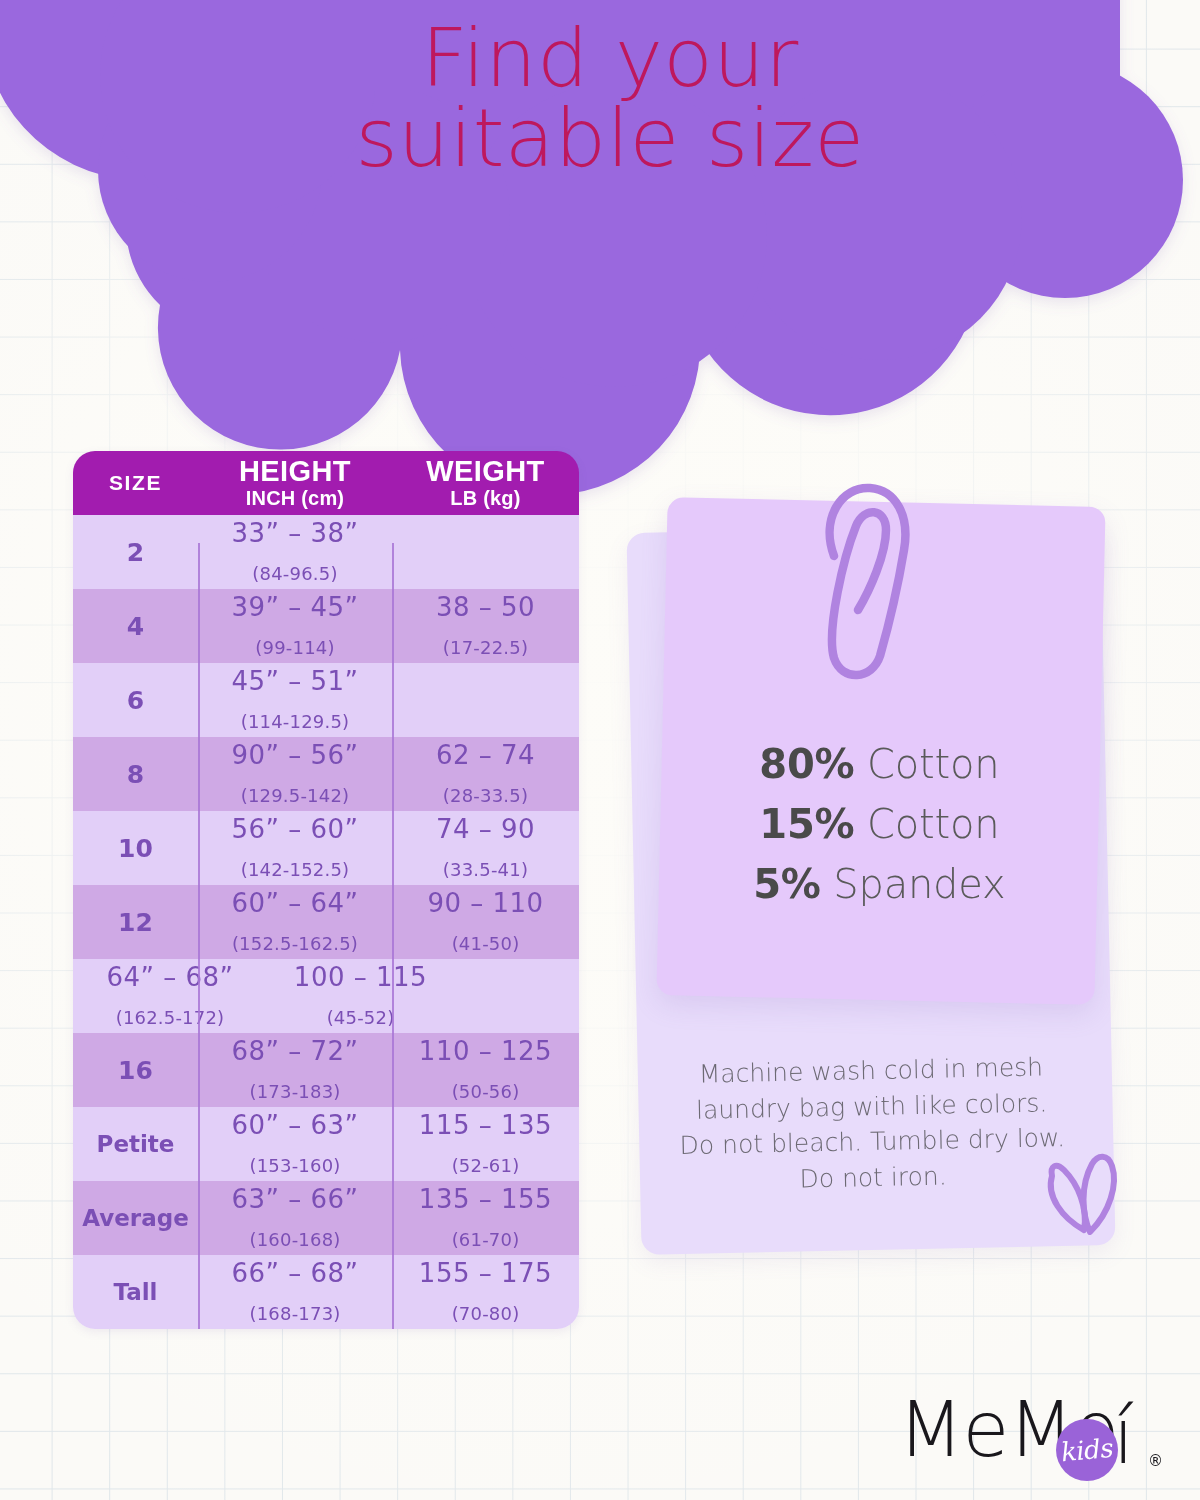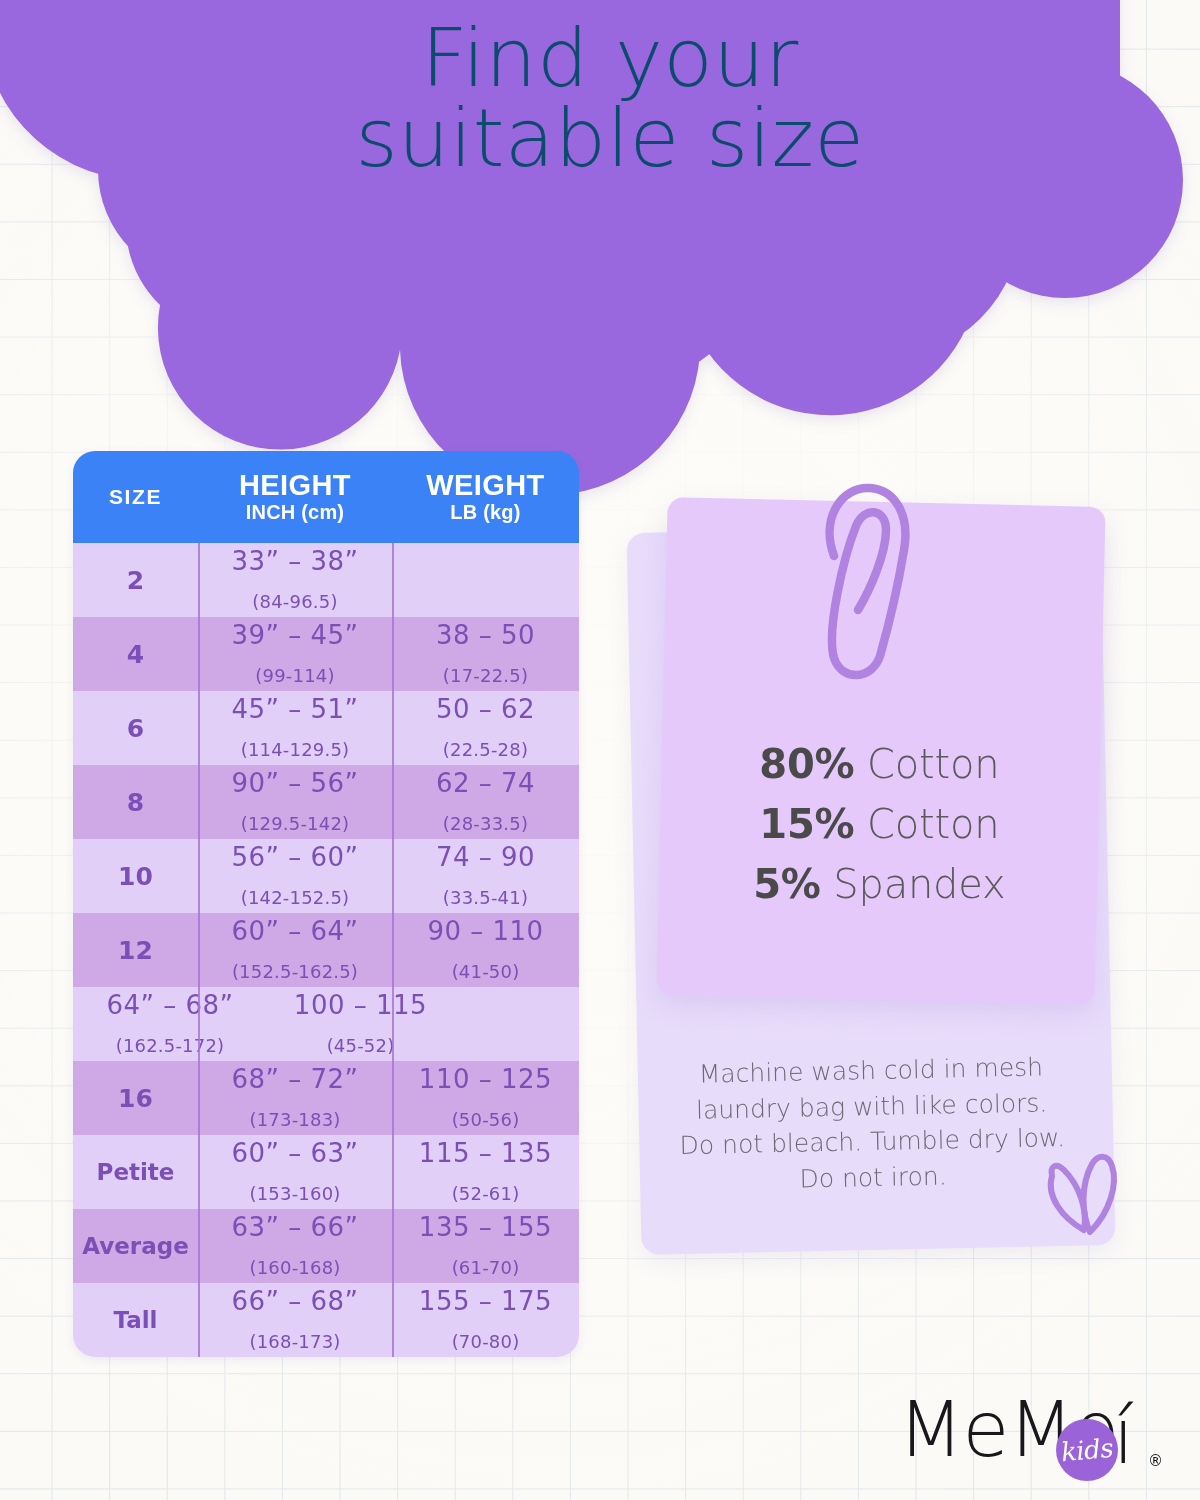--- a/index.html
+++ b/index.html
@@ -45,21 +45,21 @@
     width: 1200px;
     height: 420px;
   }
   #cloud-header svg { display:block; width:100%; height:100%; overflow: visible;}
   #cloud-title {
     position: absolute;
     left: 150px;
     top: 38px;
     width: 920px;
     text-align: center;
-    color: #0c4a6e;
+    color: #be185d;
     font-size: 81px;
     line-height: 0.99;
     font-weight: 300;
     letter-spacing: 0.4px;
     font-family: "DejaVu Sans", sans-serif;
     white-space: pre-line;
   }
 
   
   #size-table {
@@ -69,22 +69,22 @@
     width: 506px;
     border-radius: 22px;
     overflow: hidden;
     box-shadow: 0 3px 10px rgba(120,90,170,0.10);
   }
   .tbl-row {
     display: flex;
     position: relative;
   }
   .tbl-head {
-    background: #3b82f6;
-    height: 92px;
+    background: #a21caf;
+    height: 64px;
   }
   .tbl-head .cell {
     color: #ffffff;
     display: flex;
     flex-direction: column;
     align-items: center;
     justify-content: center;
   }
   .c-size   { width: 125px; }
   .c-height { width: 194px; }
@@ -355,24 +355,20 @@
         </div>
       </div>
       <div class="tbl-row tbl-body-row odd">
         <div class="cell c-size">
           <span class="size-label">6</span>
         </div>
         <div class="cell c-height">
           <span class="val-main">45” – 51”</span>
           <span class="val-sub">(114-129.5)</span>
         </div>
-        <div class="cell c-weight">
-          <span class="val-main">50 – 62</span>
-          <span class="val-sub">(22.5-28)</span>
-        </div>
       </div>
       <div class="tbl-row tbl-body-row even">
         <div class="cell c-size">
           <span class="size-label">8</span>
         </div>
         <div class="cell c-height">
           <span class="val-main">90” – 56”</span>
           <span class="val-sub">(129.5-142)</span>
         </div>
         <div class="cell c-weight">

